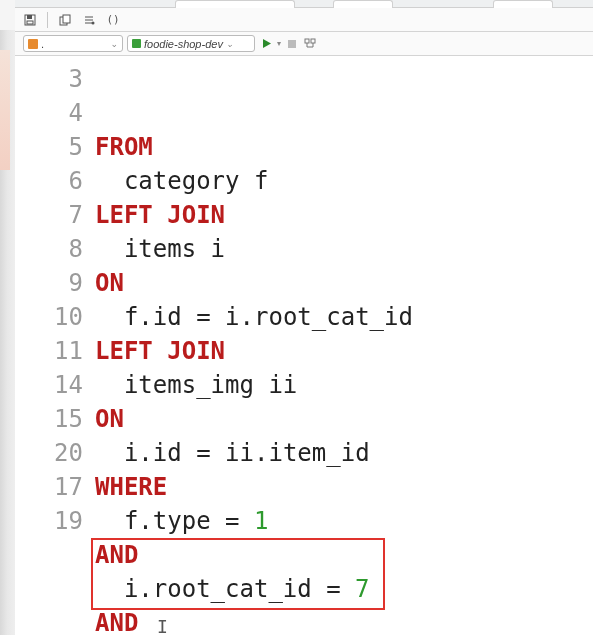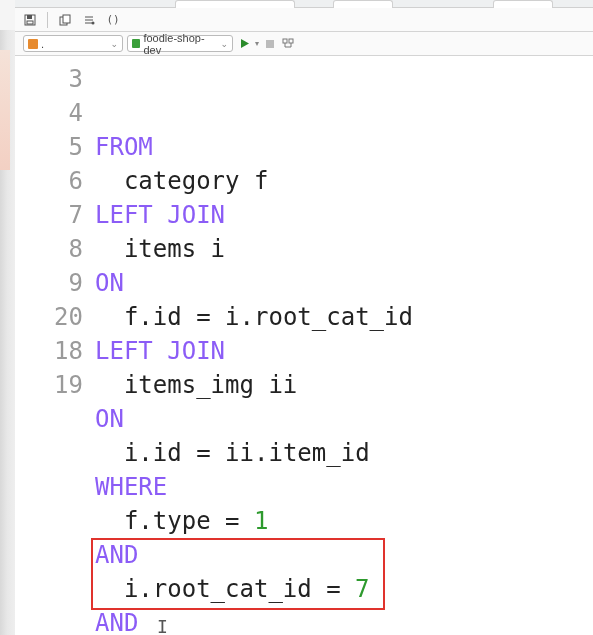--- a/index.html
+++ b/index.html
@@ -84,21 +84,21 @@
     align-items: center;
     padding: 0 4px;
     gap: 3px;
     color: #444;
   }
   .combo .chev {
     color: #888;
     font-size: 9px;
   }
   .combo.sm { width: 100px; }
-  .combo.db { width: 106px; }
+  .combo.db { width: 128px; font-style: italic; }
   .db-ico { width:9px; height:9px; background:#3a9f3a; border-radius:1px; display:inline-block; }
   .play { color:#2a8a2a; }
   .stop { color:#999; }
   .editor {
     display: flex;
     height: 580px;
     overflow: hidden;
   }
   .gutter {
     width: 80px;
@@ -113,21 +113,21 @@
   .gutter div { padding-right: 12px; }
   .code {
     padding-top: 6px;
     font-family: "Consolas", "Menlo", monospace;
     font-size: 24px;
     line-height: 34px;
     color: #222;
     white-space: pre;
     position: relative;
   }
-  .kw { color: #8b5cf6; font-weight: normal; }
+  .kw { color: #b91c1c; font-weight: bold; }
   .num { color: #2e9a2e; }
   .punct { color: #222; }
   .highlight-box {
     position: absolute;
     border: 2px solid #e0332d;
     left: -4px;
     top: 482px;
     width: 294px;
     height: 72px;
   }
@@ -221,22 +221,26 @@
 
   <div class="editor">
     <div class="gutter">
         <div>3</div>
         <div>4</div>
         <div>5</div>
         <div>6</div>
         <div>7</div>
         <div>8</div>
         <div>9</div>
+        <div>10</div>
+        <div>11</div>
+        <div>14</div>
+        <div>15</div>
         <div>20</div>
-        <div>18</div>
+        <div>17</div>
         <div>19</div>
       </div>
     <div class="code">
       <div><span class="kw">FROM</span></div><div>  category f</div><div><span class="kw">LEFT JOIN</span></div><div>  items i</div><div><span class="kw">ON</span></div><div>  f<span class="punct">.</span>id <span class="punct">= </span>i<span class="punct">.</span>root_cat_id</div><div><span class="kw">LEFT JOIN</span></div><div>  items_img ii</div><div><span class="kw">ON</span></div><div>  i<span class="punct">.</span>id <span class="punct">= </span>ii<span class="punct">.</span>item_id</div><div><span class="kw">WHERE</span></div><div>  f<span class="punct">.</span>type <span class="punct">= </span><span class="num">1</span></div><div><span class="kw">AND</span></div><div>  i<span class="punct">.</span>root_cat_id <span class="punct">= </span><span class="num">7</span></div><div><span class="kw">AND</span></div><div class="highlight-box"></div>
       <span class="cursor-caret">I</span>
     </div>
   </div>
 
 </div>
 

